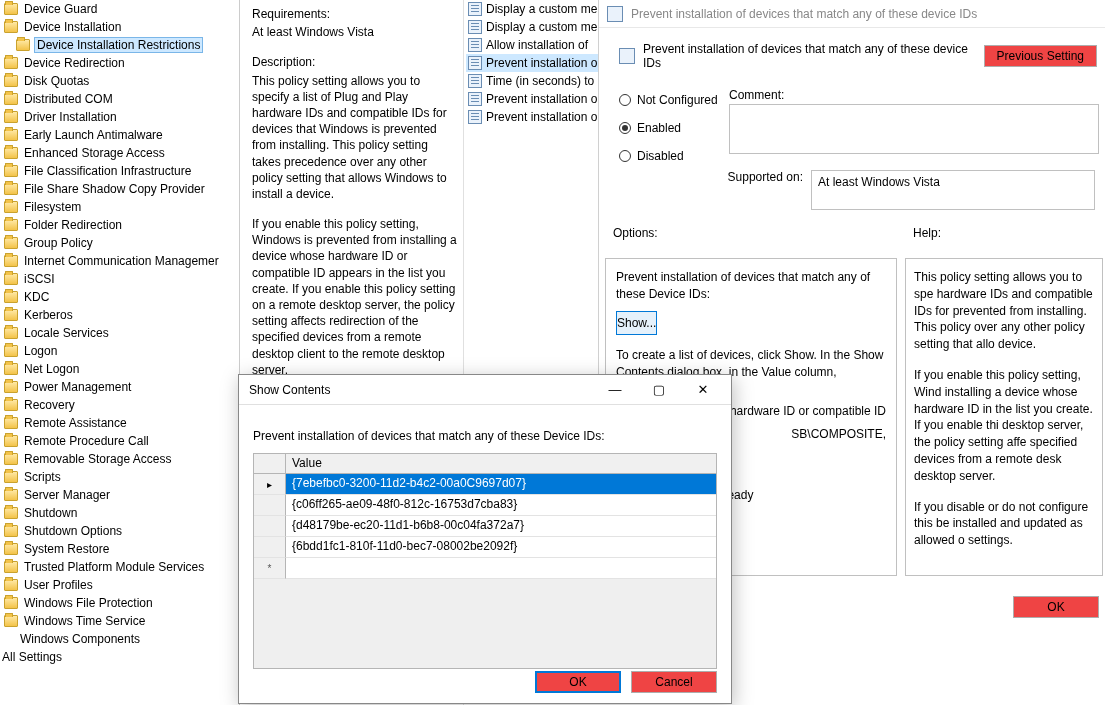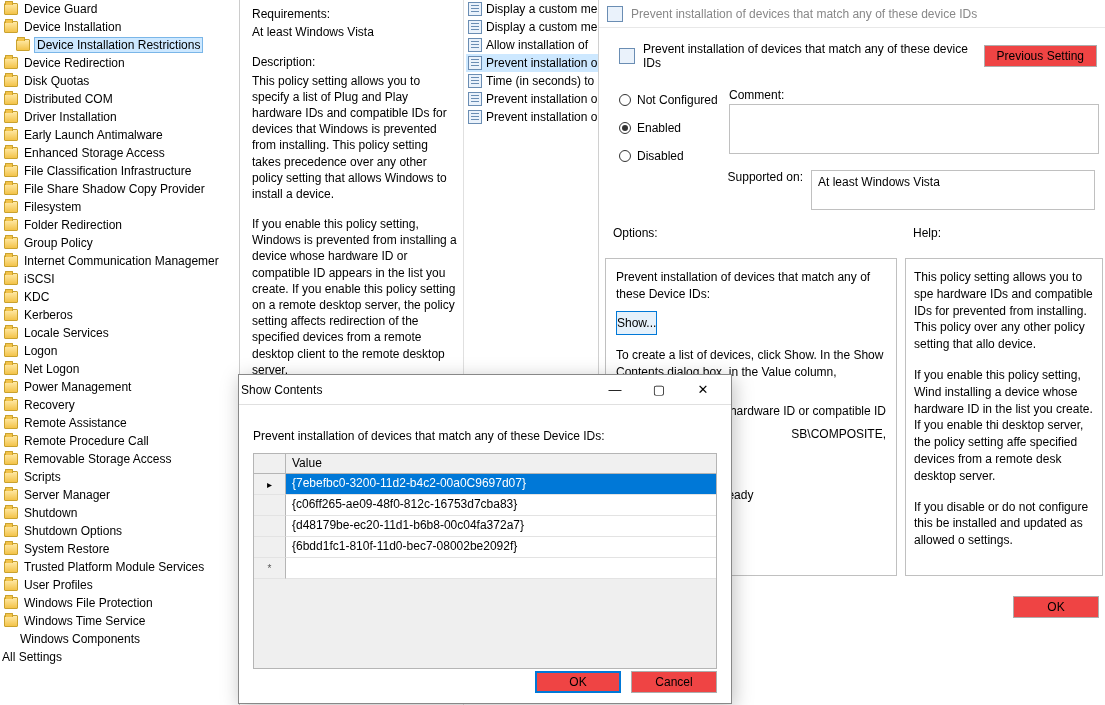--- a/index.html
+++ b/index.html
@@ -201,21 +201,21 @@
     position: absolute;
     left: 238px; top: 374px;
     width: 494px; height: 330px;
     background: #fff;
     border: 1px solid #888;
     box-shadow: 2px 4px 18px rgba(0,0,0,0.25);
     z-index: 50;
   }
   .modal .mtitlebar {
     height: 30px; display: flex; align-items: center;
-    padding: 0 6px 0 2px;
+    padding: 0 6px 0 10px;
     border-bottom: 1px solid #e0e0e0;
     font-size: 12px;
   }
   .modal .mtitlebar .mtitle { flex: 1; }
   .modal .mtitlebar .wbtn {
     width: 44px; height: 28px; display: flex; align-items: center; justify-content: center;
     font-size: 13px;
   }
   .modal .mcaption { padding: 24px 14px 10px 14px; }
   .modal .grid {

